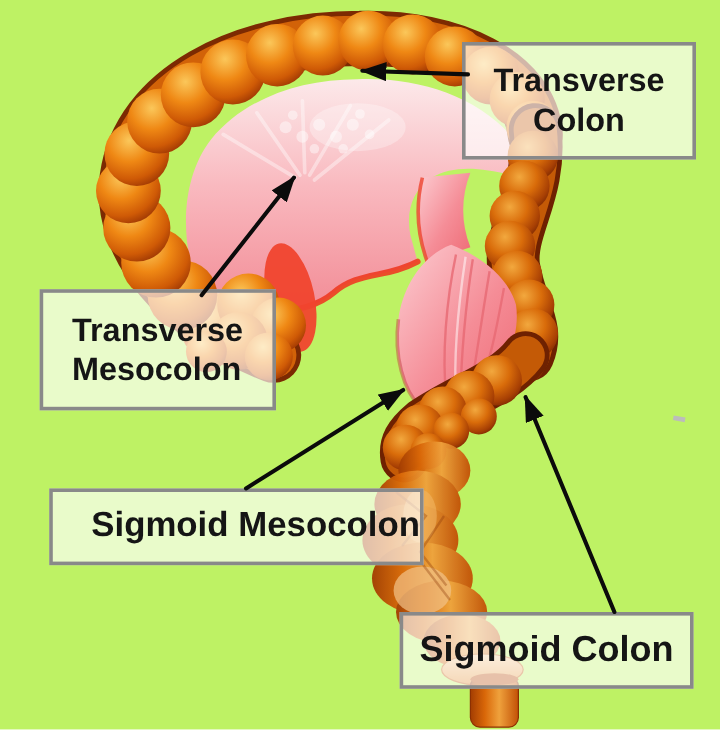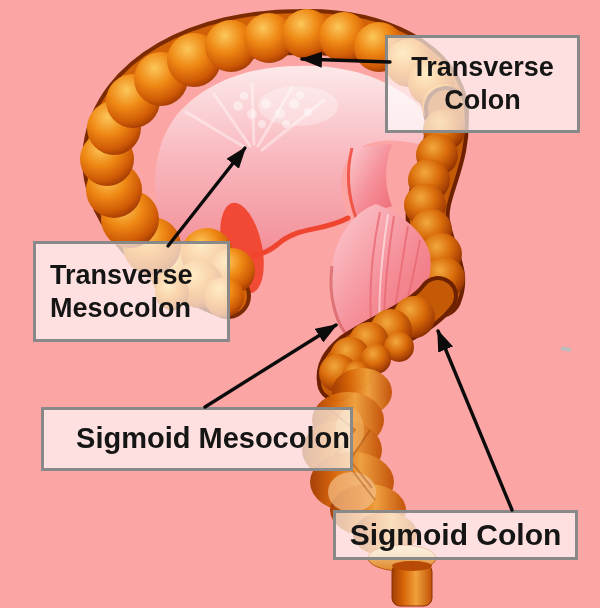--- a/index.html
+++ b/index.html
@@ -1,27 +1,27 @@
 <!DOCTYPE html>
 <html><head>
 <meta charset="utf-8">
 <style>
   html,body{margin:0;padding:0;background:#ffffff;}
-  .stage{position:relative;width:600px;height:608px;background:#fca5a5;overflow:hidden;
+  .stage{position:relative;width:600px;height:608px;background:#bef264;overflow:hidden;
          font-family:"Liberation Sans","DejaVu Sans",sans-serif;}
   .anatomy{position:absolute;left:0;top:0;z-index:1;}
   .label-box{position:absolute;z-index:2;box-sizing:border-box;
              background:rgba(255,255,255,0.66);border:3px solid #898989;
              color:#151515;font-weight:bold;line-height:1.22;
              display:flex;align-items:center;justify-content:center;text-align:center;}
   .box-tc{left:385px;top:35px;width:195px;height:98px;font-size:27px;}
   .box-tm{left:33px;top:241px;width:197px;height:101px;font-size:27px;
-          justify-content:flex-start;text-align:left;padding-left:14px;}
+          justify-content:flex-start;text-align:left;padding-left:24px;}
   .box-sm{left:41px;top:407px;width:312px;height:64px;font-size:29px;padding-left:32px;}
-  .box-sc{left:333px;top:510px;width:245px;height:50px;font-size:30px;}
+  .box-sc{left:333px;top:510px;width:245px;height:64px;font-size:30px;}
   .arrows{position:absolute;left:0;top:0;z-index:3;pointer-events:none;}
 </style>
 </head>
 <body>
 
 <div class="stage">
 
   <svg class="anatomy" width="600" height="608" viewBox="0 0 600 608">
     <defs>
       <radialGradient id="bumpG" cx="38%" cy="30%" r="78%">

